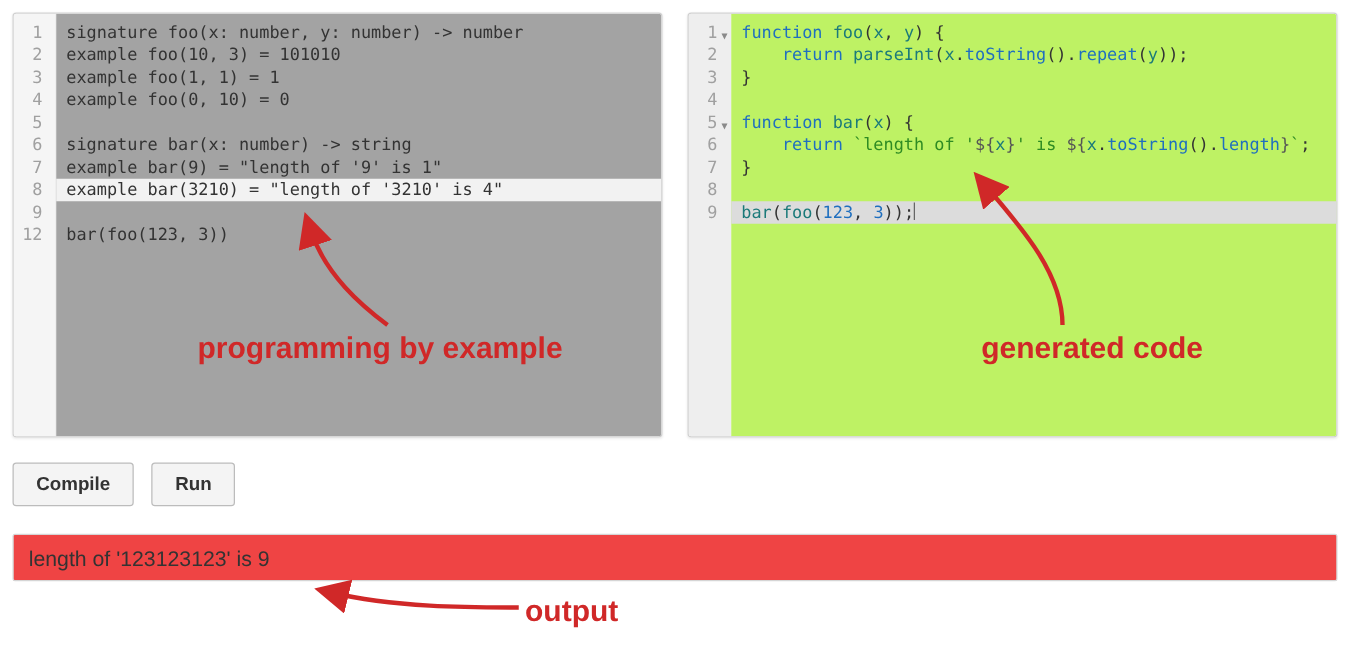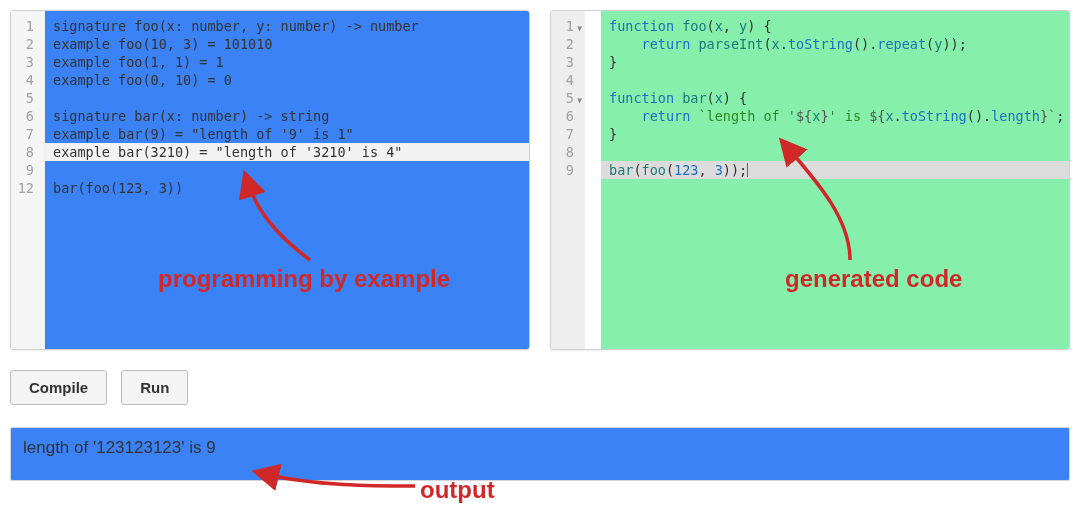--- a/index.html
+++ b/index.html
@@ -47,22 +47,22 @@
     .code-area {
       flex: 1;
       padding: 6px 8px;
       font-family: "Consolas", "Monaco", monospace;
       font-size: 13.5px;
       line-height: 18px;
       white-space: pre;
       color: #333;
       position: relative;
     }
-    .editor.left .code-area { background: #3b82f6; }
-    .editor.right .code-area { background: #86efac; margin-left: 16px; }
+    .editor.left .code-area { background: #a3a3a3; }
+    .editor.right .code-area { background: #bef264; }
     .editor.right .gutter { background: #eeeeee; }
     .cline { height: 18px; display: block; position: relative; }
     .cline.selected-left { background: #f2f2f2; margin: 0 -8px; padding: 0 8px; }
     .cline.selected-right { background: #dcdcdc; margin: 0 -8px; padding: 0 8px; }
     .kw   { color: #1f6fbf; }
     .str  { color: #2e8b23; }
     .num  { color: #1f6fbf; }
     .id   { color: #1b7a7a; }
     .fn   { color: #1b7a7a; }
     .p    { color: #555; }
@@ -85,27 +85,27 @@
       border: 1px solid #bcbcbc;
       border-radius: 3px;
       padding: 8px 18px;
       font-size: 15px;
       color: #333;
       cursor: pointer;
       font-weight: bold;
     }
     .output-box {
       margin-top: 22px;
-      background: #3b82f6;
+      background: #ef4444;
       border: 1px solid #d5d5d5;
       border-radius: 2px;
       padding: 10px 12px;
       font-size: 17px;
       color: #333;
-      height: 54px;
+      height: 38px;
     }
     .annotation {
       position: absolute;
       color: #d02828;
       font-weight: 700;
       font-size: 24px;
       pointer-events: none;
     }
     svg.arrow {
       position: absolute;

